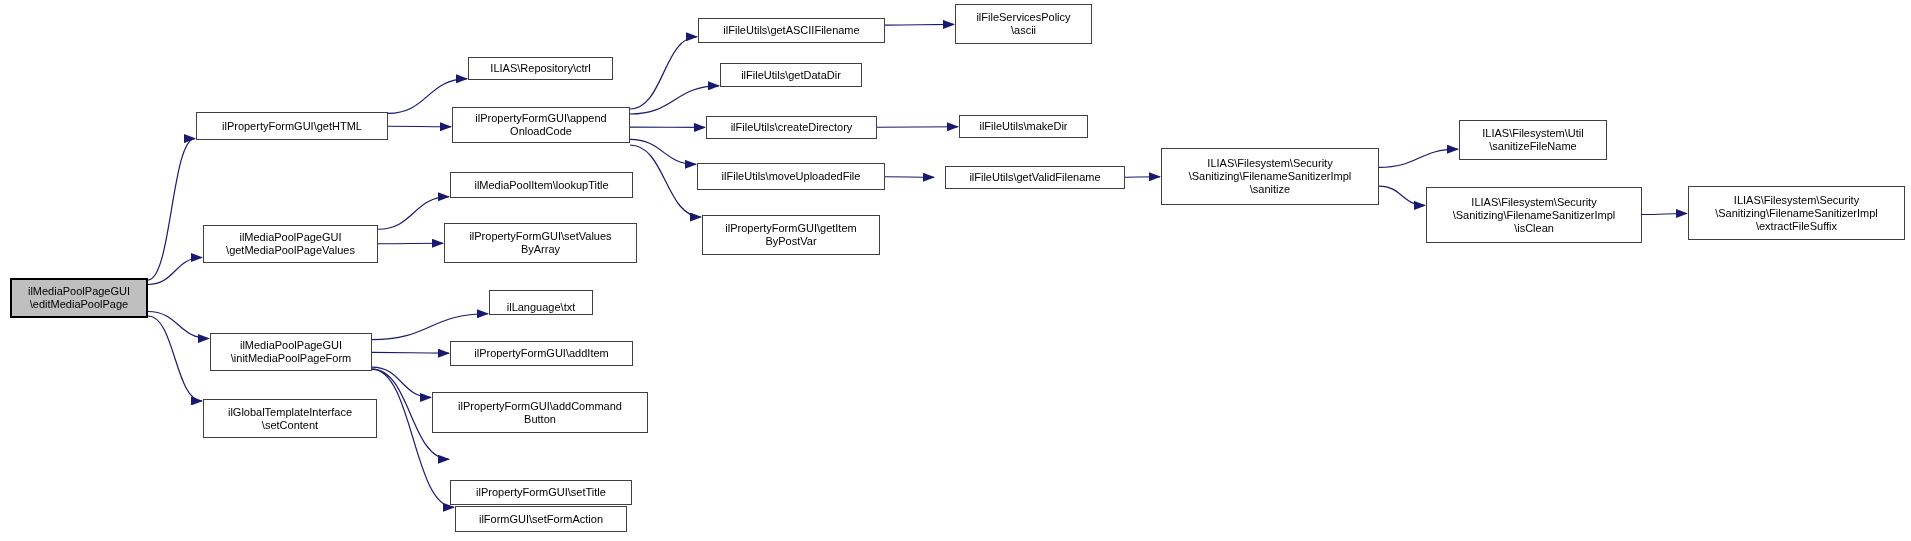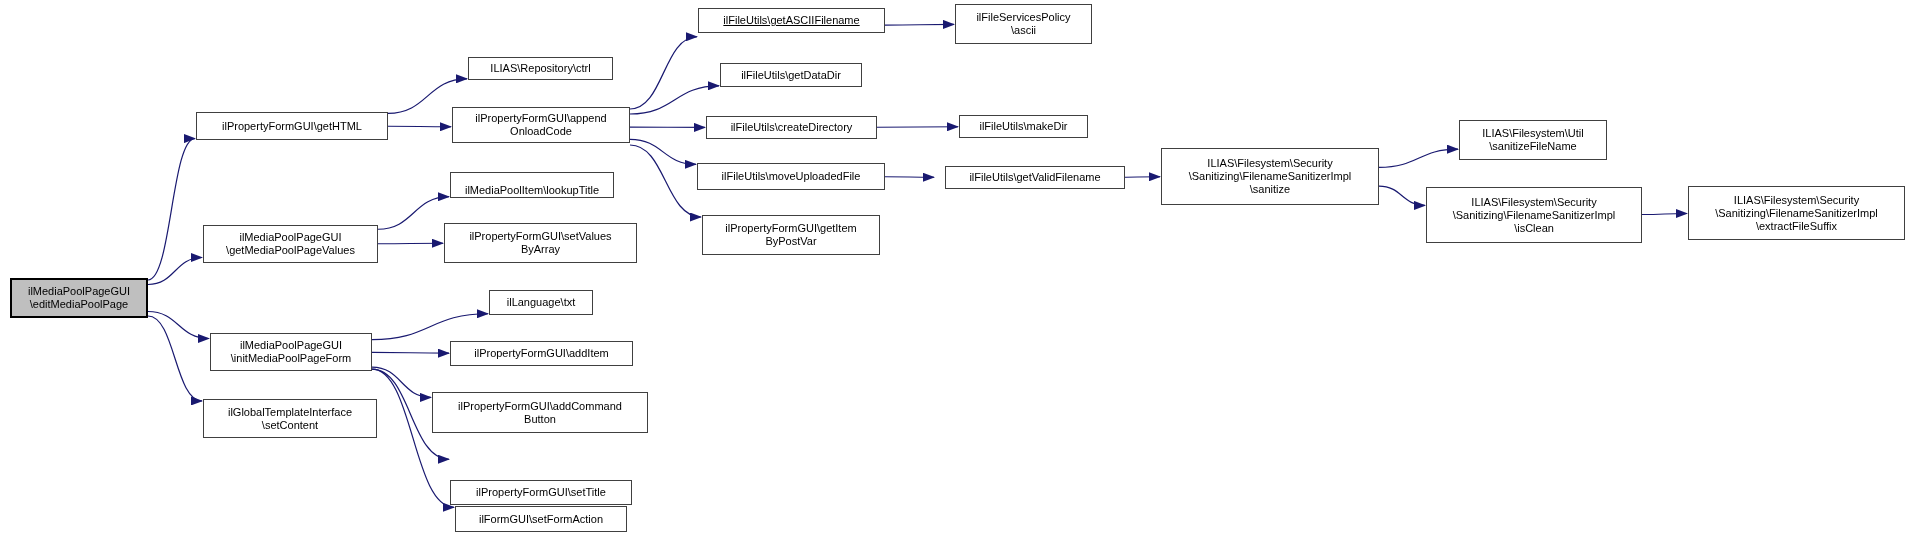--- a/index.html
+++ b/index.html
@@ -81,44 +81,44 @@
         <span>ilGlobalTemplateInterface</span>
         <span>\setContent</span>
       </div>
       <div class="node" style="left: 468px; top: 57px; width: 145px; height: 23px;">
         <span>ILIAS\Repository\ctrl</span>
       </div>
       <div class="node" style="left: 452px; top: 107px; width: 178px; height: 36px;">
         <span>ilPropertyFormGUI\append</span>
         <span>OnloadCode</span>
       </div>
-      <div class="node" style="left: 450px; top: 172px; width: 164px; height: 26px; justify-content: flex-end;">
+      <div class="node" style="left: 450px; top: 172px; width: 183px; height: 26px;">
         <span>ilMediaPoolItem\lookupTitle</span>
       </div>
       <div class="node" style="left: 444px; top: 223px; width: 193px; height: 40px; align-items: center;">
         <span>ilPropertyFormGUI\setValues</span>
         <span>ByArray</span>
       </div>
-      <div class="node" style="left: 489px; top: 290px; width: 104px; height: 25px;">
+      <div class="node" style="left: 489px; top: 290px; width: 104px; height: 25px; justify-content: flex-end;">
         <span>ilLanguage\txt</span>
       </div>
       <div class="node" style="left: 450px; top: 341px; width: 183px; height: 25px;">
         <span>ilPropertyFormGUI\addItem</span>
       </div>
       <div class="node" style="left: 432px; top: 392px; width: 216px; height: 41px;">
         <span>ilPropertyFormGUI\addCommand</span>
         <span>Button</span>
       </div>
       <div class="node" style="left: 450px; top: 458px; width: 182px; height: 25px; margin-top: 22px;">
         <span>ilPropertyFormGUI\setTitle</span>
       </div>
       <div class="node" style="left: 455px; top: 506px; width: 172px; height: 26px;">
         <span>ilFormGUI\setFormAction</span>
       </div>
-      <div class="node" style="left: 698px; top: 8px; width: 187px; height: 25px; text-decoration: underline;">
+      <div class="node" style="left: 698px; top: 18px; width: 187px; height: 25px;">
         <span>ilFileUtils\getASCIIFilename</span>
       </div>
       <div class="node" style="left: 720px; top: 63px; width: 142px; height: 24px;">
         <span>ilFileUtils\getDataDir</span>
       </div>
       <div class="node" style="left: 706px; top: 116px; width: 171px; height: 23px;">
         <span>ilFileUtils\createDirectory</span>
       </div>
       <div class="node" style="left: 697px; top: 163px; width: 188px; height: 27px;">
         <span>ilFileUtils\moveUploadedFile</span>

